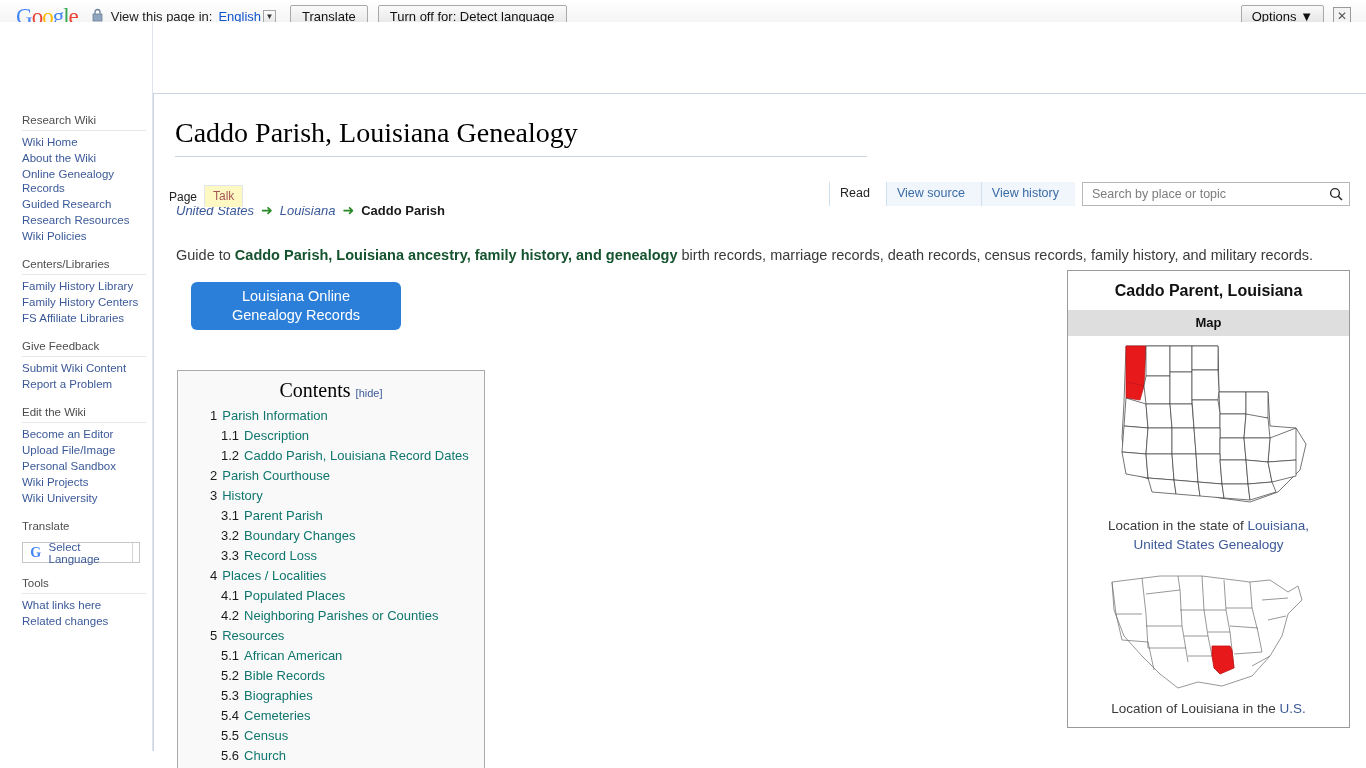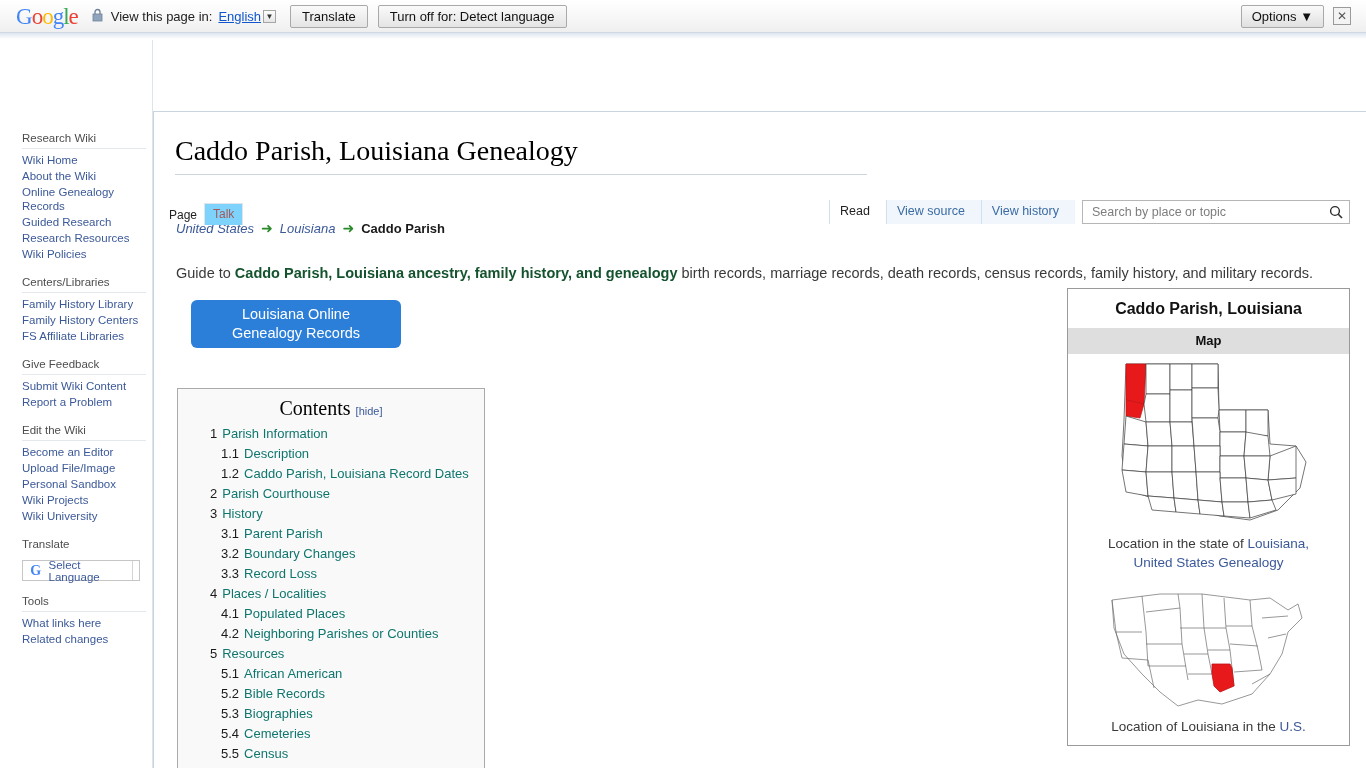--- a/index.html
+++ b/index.html
@@ -62,21 +62,21 @@
   }
   #close-btn {
     width: 18px; height: 18px;
     border: 1px solid #9a9a9a; background: #f3f3f3;
     display:flex; align-items:center; justify-content:center;
     font-size: 12px; color:#555; cursor:pointer; margin-right: 7px;
   }
 
   
   #page {
-    position: absolute; top: 40px; left: 0;
+    position: absolute; top: 22px; left: 0;
     width: 1366px; height: 729px;
     background: #ffffff;
   }
 
   
   #sidebar {
     position: absolute; left: 0; top: 0;
     width: 153px; height: 729px;
     background: #ffffff;
     border-right: 1px solid #dfe4ea;
@@ -138,21 +138,21 @@
   #ns-tabs {
     position: absolute; left: 162px; top: 163px;
     display: flex; align-items: flex-end; z-index: 6;
   }
   .ns-tab {
     font-size: 12px; padding: 2px 7px 3px 7px; cursor: pointer;
     color: #222; background: transparent;
   }
   .ns-tab.selected { color: #222; background: transparent; }
   .ns-tab.talk {
-    color: #a55858; background: #7dd3fc;
+    color: #a55858; background: #fef9c3;
     border-left: 1px solid #e0e5ea; border-right: 1px solid #e0e5ea;
     border-top: 1px solid #e0e5ea;
     padding: 3px 8px 4px 8px;
   }
 
   
   #right-tabs {
     position: absolute; right: 16px; top: 160px;
     display: flex; align-items: stretch; z-index: 6;
   }
@@ -401,21 +401,21 @@
         <div class="toc-row lvl2"><span class="num">5.1</span><span class="txt">African American</span></div>
         <div class="toc-row lvl2"><span class="num">5.2</span><span class="txt">Bible Records</span></div>
         <div class="toc-row lvl2"><span class="num">5.3</span><span class="txt">Biographies</span></div>
         <div class="toc-row lvl2"><span class="num">5.4</span><span class="txt">Cemeteries</span></div>
         <div class="toc-row lvl2"><span class="num">5.5</span><span class="txt">Census</span></div>
         <div class="toc-row lvl2"><span class="num">5.6</span><span class="txt">Church</span></div>
       </div>
   </div>
 
   <div id="infobox">
-    <div id="infobox-title">Caddo Parish, Louisiana</div>
+    <div id="infobox-title">Caddo Parent, Louisiana</div>
     <div id="infobox-subhead">Map</div>
 
     <div class="map-holder">
       <svg width="218" height="168" viewBox="0 0 218 168" aria-hidden="true">
         <g fill="#ffffff" stroke="#3a3a3a" stroke-width="0.7">
 
           <path d="M26 4 L118 4 L119 50 L168 50 L170 84 L196 86 L206 102 L200 128 L178 150 L150 160 L120 156 L96 150 L70 148 L52 138 L28 130 L22 96 L24 60 Z" fill="#ffffff"></path>
 
           <path d="M26 4 L26 40 L44 44 L46 4 Z" fill="#e8191b" stroke="#c01012"></path>
           <path d="M26 40 L26 56 L40 58 L44 44 Z" fill="#e8191b" stroke="#c01012"></path>

